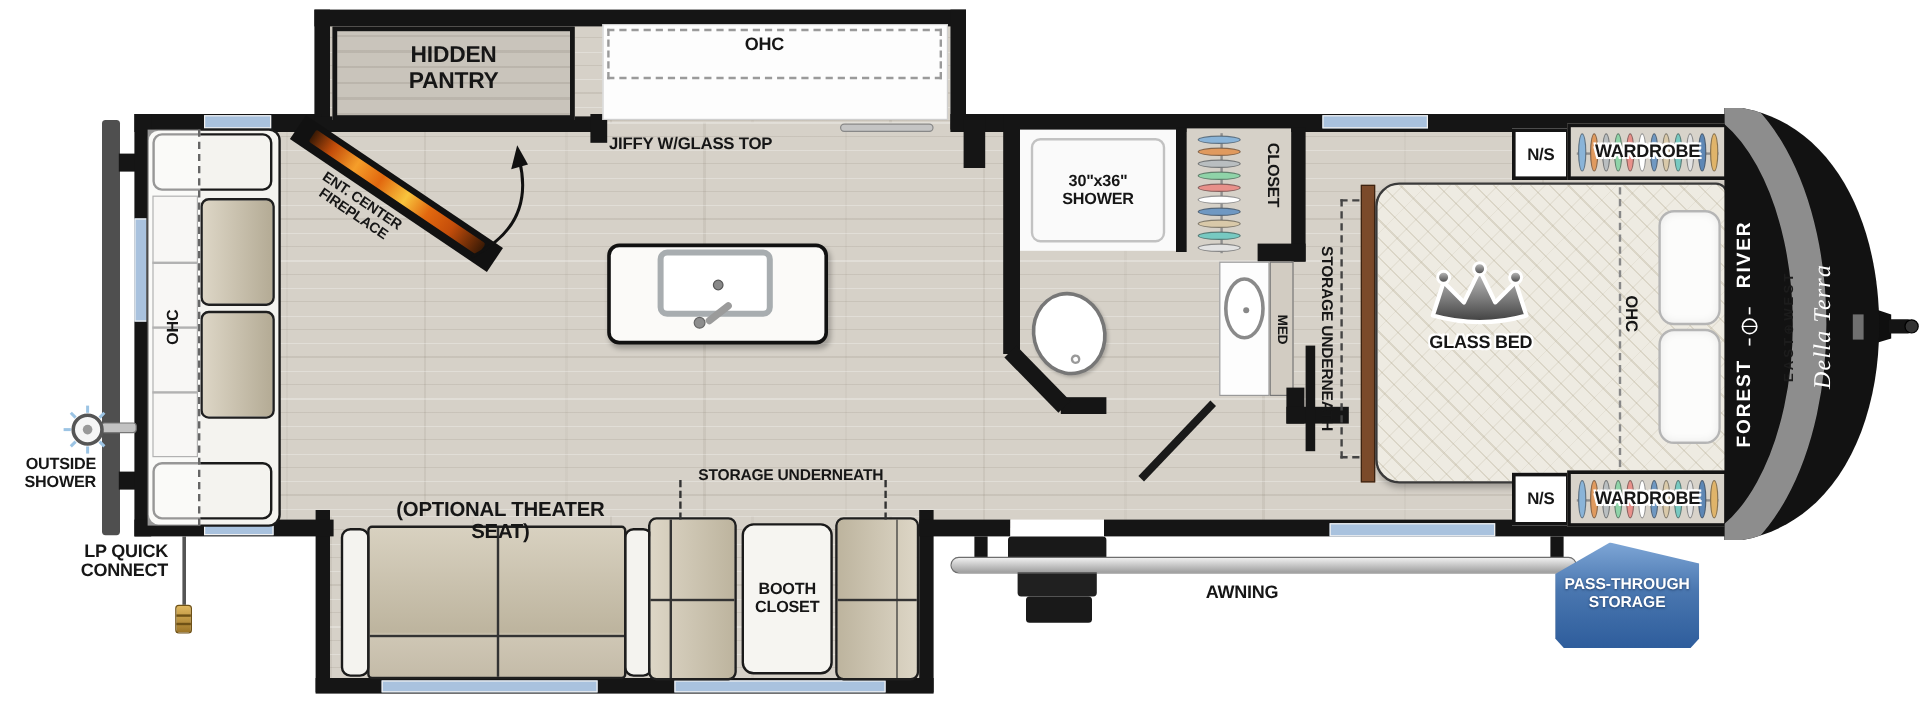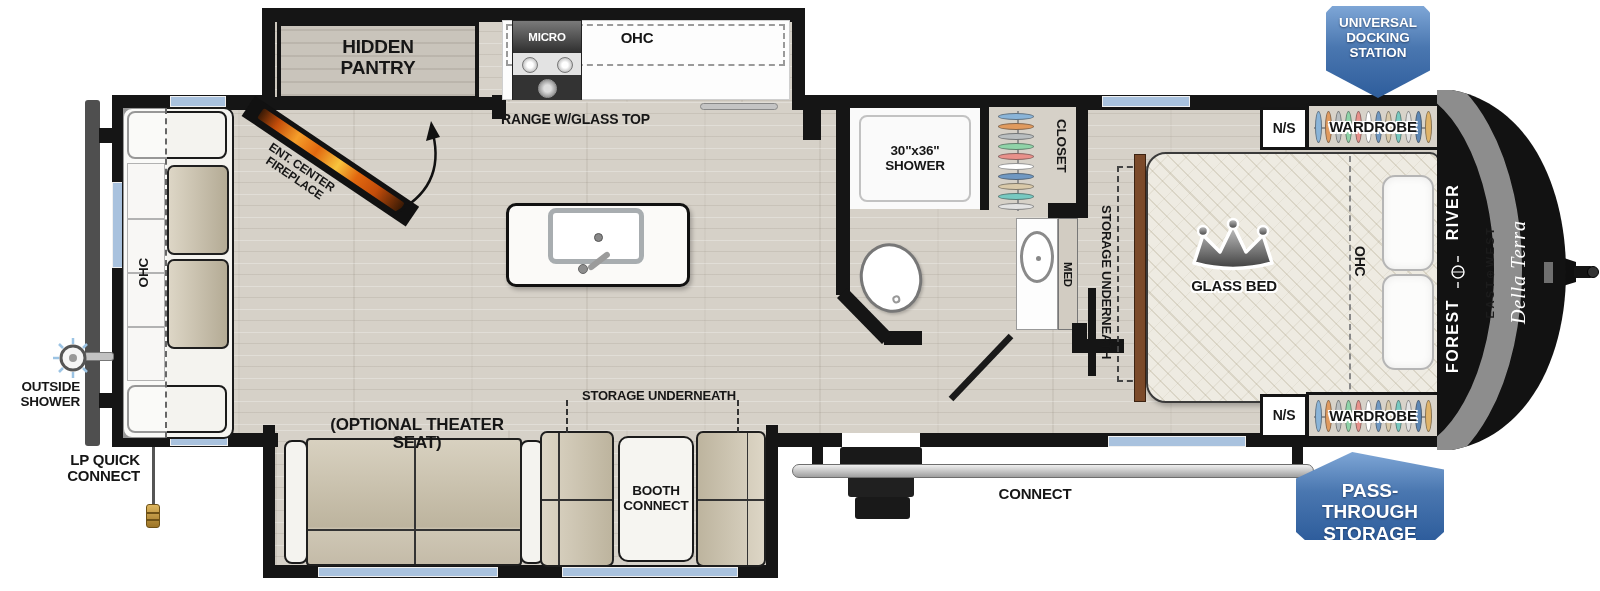--- a/index.html
+++ b/index.html
@@ -74,37 +74,25 @@
   <div class="window" style="left:170px;top:435px;width:58px;height:11px;"></div>
   <div class="window" style="left:1108px;top:436px;width:138px;height:11px;"></div>
 
   <div class="abs" style="left:277px;top:22px;width:202px;height:78px;box-sizing:border-box;border:4px solid #151515;
        background:#c9c4bb;background-image:repeating-linear-gradient(0deg,rgba(90,80,70,.13) 0 2px,transparent 2px 13px);"></div>
   <div class="lbl" style="left:318px;top:37px;width:120px;font-size:19px;">HIDDEN PANTRY</div>
 
   <div class="abs" style="left:502px;top:20px;width:288px;height:80px;background:#fdfdfd;border:1px solid #cfcfcf;box-sizing:border-box;"></div>
   <div class="abs" style="left:506px;top:24px;width:279px;height:42px;border:2px dashed #9a9a9a;box-sizing:border-box;"></div>
 
-  <div class="abs" style="left:512px;top:20px;width:70px;height:80px;border:1px solid #222;box-sizing:border-box;">
-    <div class="abs" style="left:0;top:0;width:100%;height:32px;background:linear-gradient(180deg,#7a7a7a,#2e2e2e);display:flex;align-items:center;justify-content:center;">
-      <span class="lbl" style="position:static;color:#fff;font-size:11.5px;">MICRO</span>
-    </div>
-    <div class="abs" style="left:0;top:32px;width:100%;height:22px;background:#e3e3e3;">
-      <div class="abs" style="left:9px;top:4px;width:14px;height:14px;border-radius:50%;background:radial-gradient(#fff 30%,#9a9a9a);border:1px solid #777;"></div>
-      <div class="abs" style="left:44px;top:4px;width:14px;height:14px;border-radius:50%;background:radial-gradient(#fff 30%,#9a9a9a);border:1px solid #777;"></div>
-    </div>
-    <div class="abs" style="left:0;top:54px;width:100%;height:25px;background:#333;">
-      <div class="abs" style="left:25px;top:4px;width:17px;height:17px;border-radius:50%;background:radial-gradient(#ddd 30%,#666);border:1px solid #999;"></div>
-    </div>
-  </div>
   <div class="lbl" style="left:592px;top:30px;width:90px;font-size:15px;">OHC</div>
 
   <div class="abs" style="left:700px;top:103px;width:78px;height:7px;background:#c4c4c4;border:1px solid #888;border-radius:4px;box-sizing:border-box;"></div>
 
-  <div class="lbl" style="left:498px;top:112px;width:155px;font-size:14px;">RANGE W/GLASS TOP</div>
+  <div class="lbl" style="left:498px;top:112px;width:155px;font-size:14px;">JIFFY W/GLASS TOP</div>
 
   <div class="abs" style="left:255px;top:96px;width:198px;height:24px;background:#111;transform:rotate(34deg);transform-origin:0 0;padding:0;box-sizing:border-box;">
     <div class="abs" style="left:14px;top:5px;right:14px;height:12px;border-radius:2px;
          background:linear-gradient(90deg,#3a1a05,#c44d0a 12%,#f59e2a 26%,#e2680f 40%,#f8c43d 55%,#e2680f 68%,#c44d0a 82%,#3a1a05);"></div>
   </div>
   <div class="lbl" style="left:232px;top:160px;width:132px;font-size:12px;transform:rotate(34deg);">ENT. CENTER FIREPLACE</div>
 
   <div class="abs" style="left:506px;top:203px;width:184px;height:84px;background:#fbfaf8;border:3px solid #111;border-radius:10px;box-sizing:border-box;box-shadow:2px 3px 4px rgba(0,0,0,.25);"></div>
   <div class="abs" style="left:548px;top:208px;width:96px;height:56px;background:#fff;border:5px solid #a8adb0;border-radius:8px;box-sizing:border-box;">
     <div class="abs" style="left:41px;top:20px;width:7px;height:7px;border-radius:50%;background:#888;border:1px solid #555;"></div>
@@ -135,21 +123,21 @@
 
   <div class="tan" style="left:540px;top:431px;width:74px;height:136px;background:linear-gradient(90deg,#ddd6c6,#bdb49e);">
     <div class="abs" style="left:0;top:50%;width:100%;height:1.5px;background:#333;"></div>
     <div class="abs" style="left:16px;top:0;width:1.5px;height:100%;background:#333;"></div>
   </div>
   <div class="tan" style="left:696px;top:431px;width:70px;height:136px;background:linear-gradient(90deg,#bdb49e,#ddd6c6);">
     <div class="abs" style="left:0;top:50%;width:100%;height:1.5px;background:#333;"></div>
     <div class="abs" style="right:16px;top:0;width:1.5px;height:100%;background:#333;"></div>
   </div>
   <div class="abs" style="left:618px;top:436px;width:76px;height:126px;background:#f6f5f1;border:2.5px solid #1a1a1a;border-radius:10px;box-sizing:border-box;display:flex;align-items:center;justify-content:center;">
-    <span class="lbl" style="position:static;font-size:13.5px;">BOOTH CONNECT</span>
+    <span class="lbl" style="position:static;font-size:13.5px;">BOOTH CLOSET</span>
   </div>
   <div class="lbl" style="left:575px;top:389px;width:168px;font-size:13px;">STORAGE UNDERNEATH</div>
   <div class="abs" style="left:566px;top:400px;width:0;height:33px;border-left:2px dashed #333;"></div>
   <div class="abs" style="left:737px;top:400px;width:0;height:33px;border-left:2px dashed #333;"></div>
 
   <div class="wall" style="left:836px;top:95px;width:14px;height:200px;"></div>
   <div class="abs" style="left:850px;top:108px;width:130px;height:101px;background:#fafafa;">
     <div class="abs" style="left:9px;top:7px;right:9px;bottom:7px;border:2px solid #c2c2c2;border-radius:8px;display:flex;align-items:center;justify-content:center;">
       <span class="lbl" style="position:static;font-size:13.5px;width:70px;">30"x36" SHOWER</span>
     </div>
@@ -243,34 +231,32 @@
       </div>
     <div class="lbl halo" style="left:0;right:0;top:13px;font-size:15px;">WARDROBE</div>
   </div>
 
   <div class="abs" style="left:840px;top:447px;width:82px;height:26px;background:#191919;border-radius:3px;"></div>
   <div class="abs" style="left:848px;top:473px;width:66px;height:24px;background:#202020;border-radius:3px;"></div>
   <div class="abs" style="left:855px;top:497px;width:55px;height:22px;background:#191919;border-radius:3px;"></div>
   <div class="wall" style="left:812px;top:447px;width:11px;height:19px;"></div>
   <div class="wall" style="left:1292px;top:447px;width:11px;height:19px;"></div>
   <div class="abs" style="left:792px;top:464px;width:522px;height:14px;background:linear-gradient(180deg,#efefef,#9f9f9f);border:1px solid #6e6e6e;border-radius:7px;box-sizing:border-box;"></div>
-  <div class="lbl" style="left:990px;top:486px;width:90px;font-size:15px;">CONNECT</div>
+  <div class="lbl" style="left:990px;top:486px;width:90px;font-size:15px;">AWNING</div>
 
   <div class="abs" style="left:84px;top:352px;width:30px;height:9px;background:#c2c2c2;border:1px solid #777;box-sizing:border-box;border-radius:3px;"></div>
   <div class="lbl" style="left:0px;top:380px;width:80px;font-size:13.5px;text-align:right;">OUTSIDE SHOWER</div>
   <div class="abs" style="left:152px;top:447px;width:2.5px;height:57px;background:#555;"></div>
   <div class="abs" style="left:146px;top:504px;width:14px;height:24px;background:linear-gradient(180deg,#dfb75f,#9c7426);border:1px solid #6e5116;border-radius:3px;box-sizing:border-box;">
     <div class="abs" style="left:0;top:7px;width:100%;height:2px;background:#6e5116;"></div>
     <div class="abs" style="left:0;top:14px;width:100%;height:2px;background:#6e5116;"></div>
   </div>
   <div class="lbl" style="left:28px;top:452px;width:112px;font-size:15px;text-align:right;">LP QUICK CONNECT</div>
 
-  <div class="badge" style="left:1326px;top:6px;width:104px;height:92px;font-size:13.5px;padding-top:9px;box-sizing:border-box;
-              clip-path:polygon(6% 0,94% 0,100% 7%,100% 70%,50% 100%,0 70%,0 7%);">UNIVERSAL DOCKING STATION</div>
-  <div class="badge" style="left:1296px;top:452px;width:148px;height:88px;font-size:19px;padding-top:28px;box-sizing:border-box;
+  <div class="badge" style="left:1296px;top:452px;width:120px;height:88px;font-size:13px;padding-top:28px;box-sizing:border-box;
               clip-path:polygon(0 30%,38% 0,100% 20%,100% 91%,94% 100%,6% 100%,0 91%);">PASS-THROUGH STORAGE</div>
 
   <svg class="abs" style="left:1420px;top:80px;" width="180" height="390" viewBox="1420 80 180 390">
     <defs>
       <clipPath id="capclip">
           <path d="M1437,90 L1452,90 C1528,104 1566,185 1566,272 C1566,358 1528,436 1452,450 L1437,450 Z"></path>
         </clipPath>
     </defs>
     <path d="M1540,250 L1576,262 L1576,282 L1540,293 Z" fill="#0f0f0f"></path>
     <rect x="1574" y="266" width="18" height="12" rx="2" fill="#141414"></rect>

